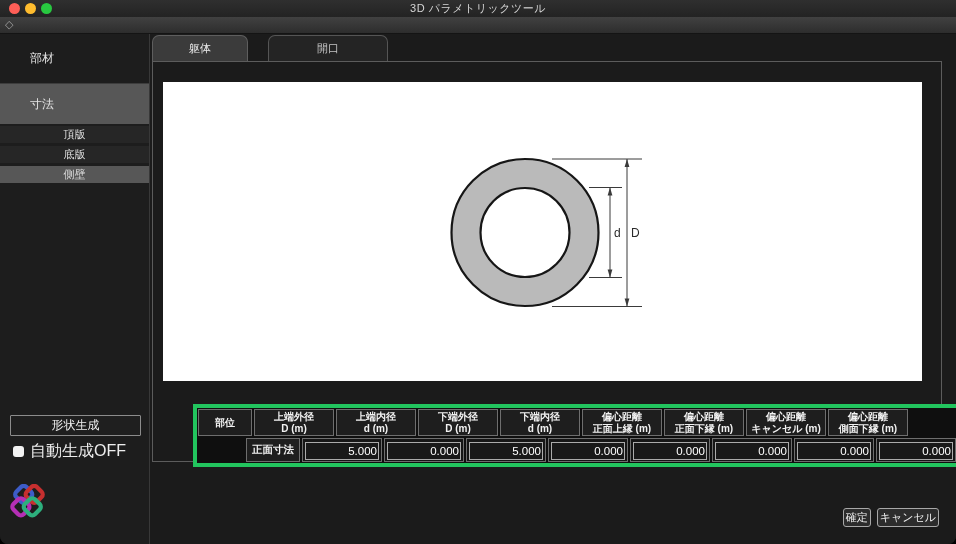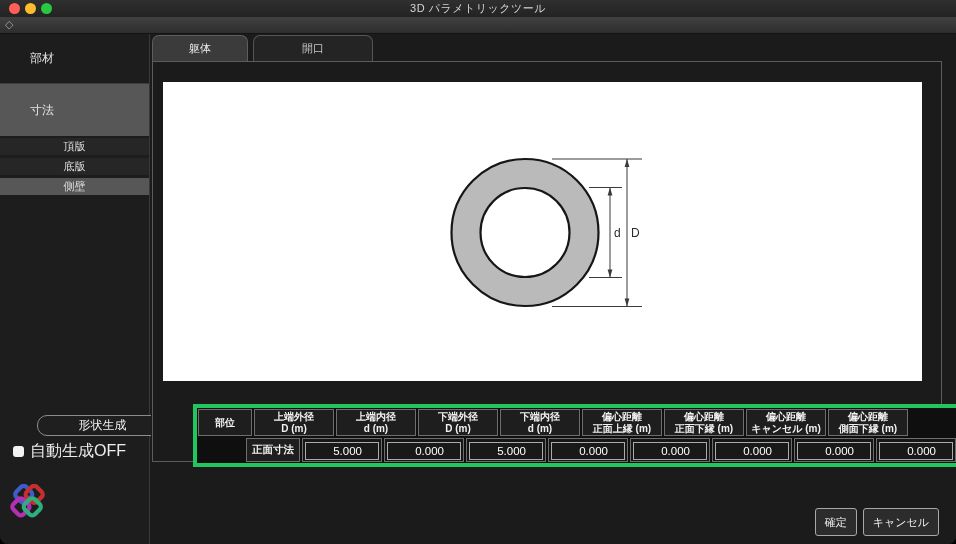--- a/index.html
+++ b/index.html
@@ -21,38 +21,38 @@
   .toolbar { position:absolute; left:0; top:17px; width:100%; height:17px;
              background:linear-gradient(#414141,#2d2d2d); border-bottom:1px solid #141414; }
   .diamond { position:absolute; left:5px; top:1px; font-size:11px; color:#a0a0a0; }
 
   
   .sidebar { position:absolute; left:0; top:34px; width:150px; height:510px;
              background:#1d1d1d; border-right:1px solid #383838; }
   .side-section { width:100%; padding-left:30px; display:flex; align-items:center;
                   font-size:12px; color:#e4e4e4; }
   .sec-buzai { height:50px; border-bottom:1px solid #3d3d3d; background:#1d1d1d; }
-  .sec-sunpo { height:52px; background:#575757; }
+  .sec-sunpo { height:40px; background:#575757; }
   .side-items { margin-top:2px; }
   .side-item { height:17px; margin:0 0 3px 0; background:#262626; color:#e0e0e0;
                font-size:11px; text-align:center; line-height:17px; cursor:default; }
   .side-item.selected { background:#575757; }
 
   .generate-btn { position:absolute; left:10px; top:381px; width:131px; height:21px;
                   background:#1f1f1f; border:1px solid #8c8c8c; color:#efefef;
-                  font-size:12px; text-align:center; line-height:19px; border-radius:10px;margin-left:27px; }
+                  font-size:12px; text-align:center; line-height:19px; border-radius:1px; }
   .auto-row { position:absolute; left:13px; top:407px; display:flex; align-items:center; gap:6px; }
   .auto-check { width:11px; height:11px; background:#f2f2f2; border-radius:3px; }
   .auto-label { font-size:16px; color:#ededed; }
   .logo { position:absolute; left:9px; top:450px; }
 
   
   .main { position:absolute; left:151px; top:34px; width:805px; height:510px; background:#1b1b1b; }
 
-  .tabs { position:absolute; left:1px; top:1px; display:flex; gap:5px; }
+  .tabs { position:absolute; left:1px; top:1px; display:flex; gap:20px; }
   .tab { height:26px; line-height:25px; text-align:center; font-size:11px;
          border:1px solid #555; border-bottom:none; border-radius:7px 7px 0 0; }
   .tab.selected { width:96px; background:#3b3b3b; color:#ececec; border-color:#5e5e5e; }
   .tab.unselected { width:120px; background:#242424; color:#c4c4c4; }
 
   .frame { position:absolute; left:1px; top:27px; width:790px; height:401px;
            border:1px solid #5c5c5c; background:#1b1b1b; }
 
   .canvas { position:absolute; left:10px; top:20px; width:759px; height:299px; background:#ffffff; }
 
@@ -63,26 +63,26 @@
   .trow + .trow { margin-top:2px;margin-left:48px; }
   .hcell { width:80px; height:27px; border:1px solid #6e6e6e; background:#1e1e1e;
            display:flex; flex-direction:column; align-items:center; justify-content:center;
            font-size:10px; font-weight:bold; color:#f2f2f2; line-height:12px; }
   .hcell.part { width:54px; }
   .lcell { width:54px; height:24px; border:1px solid #6e6e6e; background:#1e1e1e;
            display:flex; align-items:center; justify-content:center;
            font-size:10.5px; font-weight:bold; color:#f2f2f2; }
   .vcell { width:80px; height:24px; border:1px solid #6e6e6e; background:#161616; padding:2px; }
   .vinput { width:100%; height:100%; border:1px solid #ababab; background:#191919;
-            color:#ffffff; font-size:11.5px; text-align:right; padding-right:16px;
+            color:#ffffff; font-size:11.5px; text-align:right; padding-right:1px;
             font-family:"Liberation Sans", sans-serif; outline:none; }
 
   
   .btn-row { position:absolute; right:17px; top:474px; display:flex; gap:6px; }
-  .btn { height:28px; padding:0 9px; background:#2c2c2c; border:1px solid #a8a8a8;
+  .btn { height:19px; padding:0 2px; background:#2c2c2c; border:1px solid #a8a8a8;
          border-radius:3px; color:#f2f2f2; font-size:11px; display:flex; align-items:center; }
 </style>
 </head>
 <body>
 
 <div class="window">
 
   <div class="titlebar">
     <div class="traffic">
       <div class="light" style="background:#ff5f57"></div>

